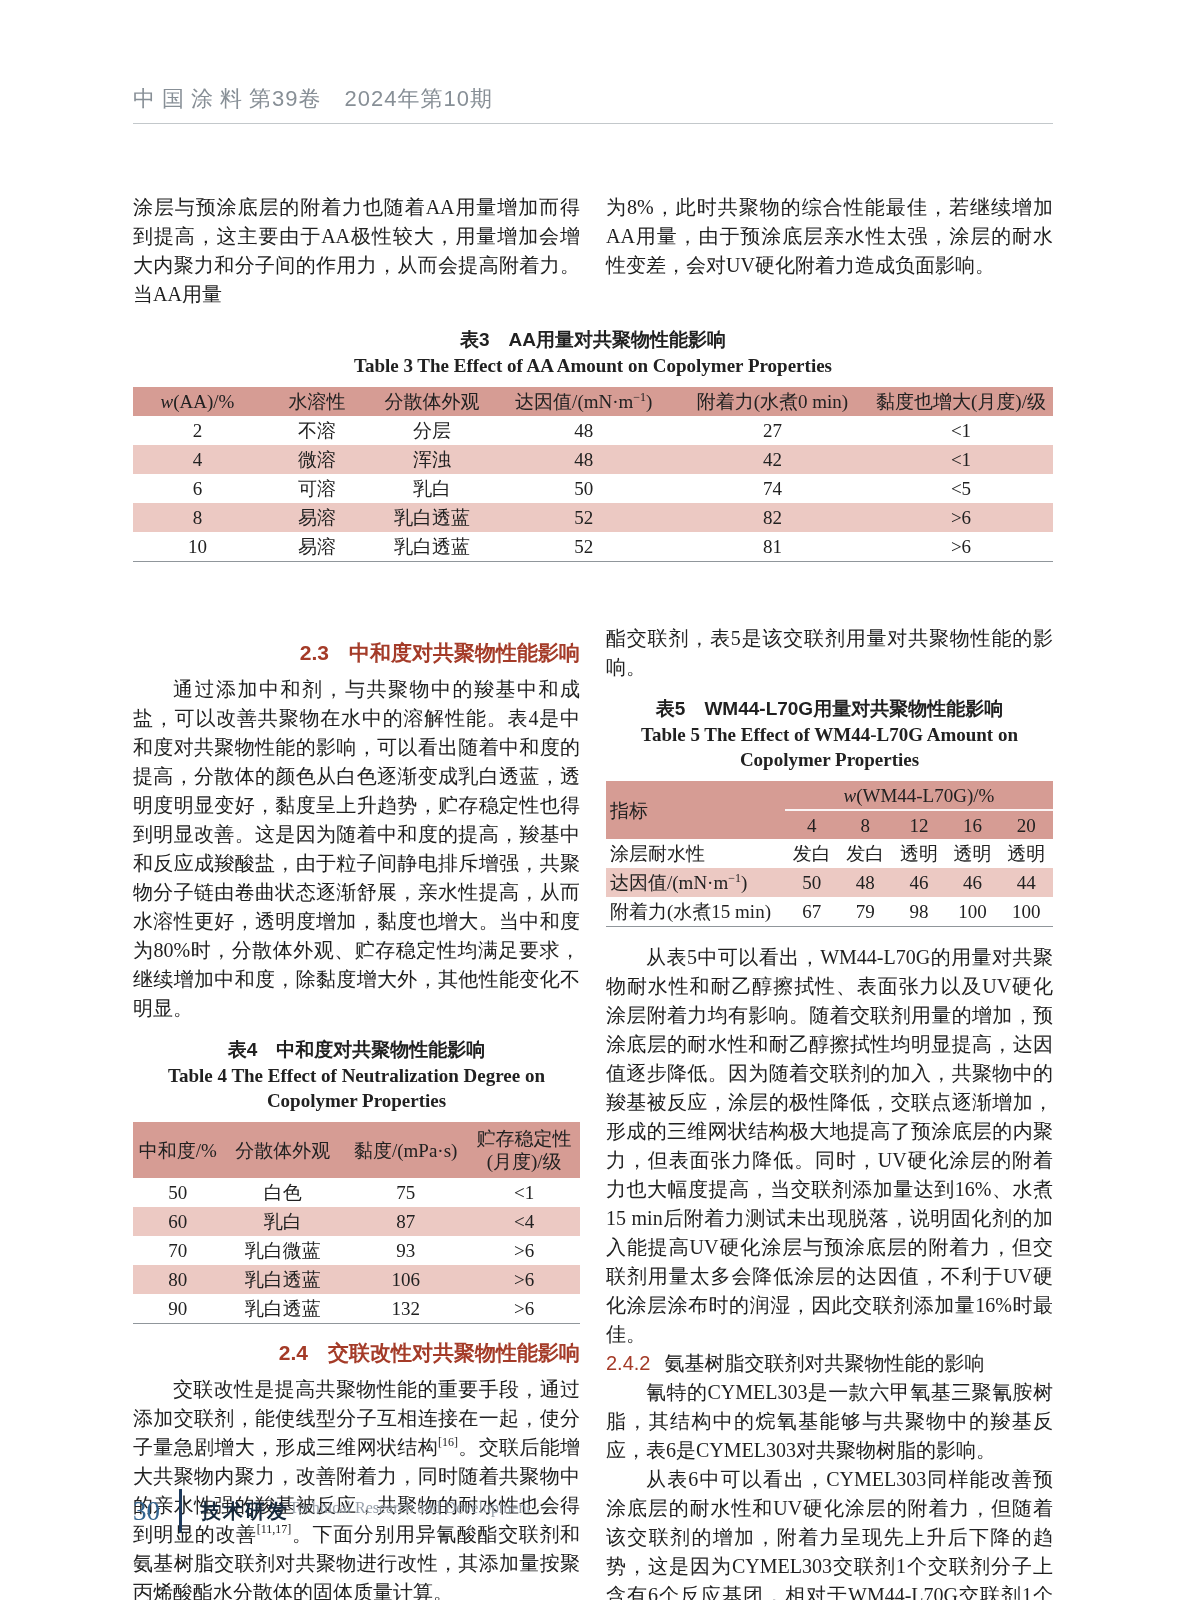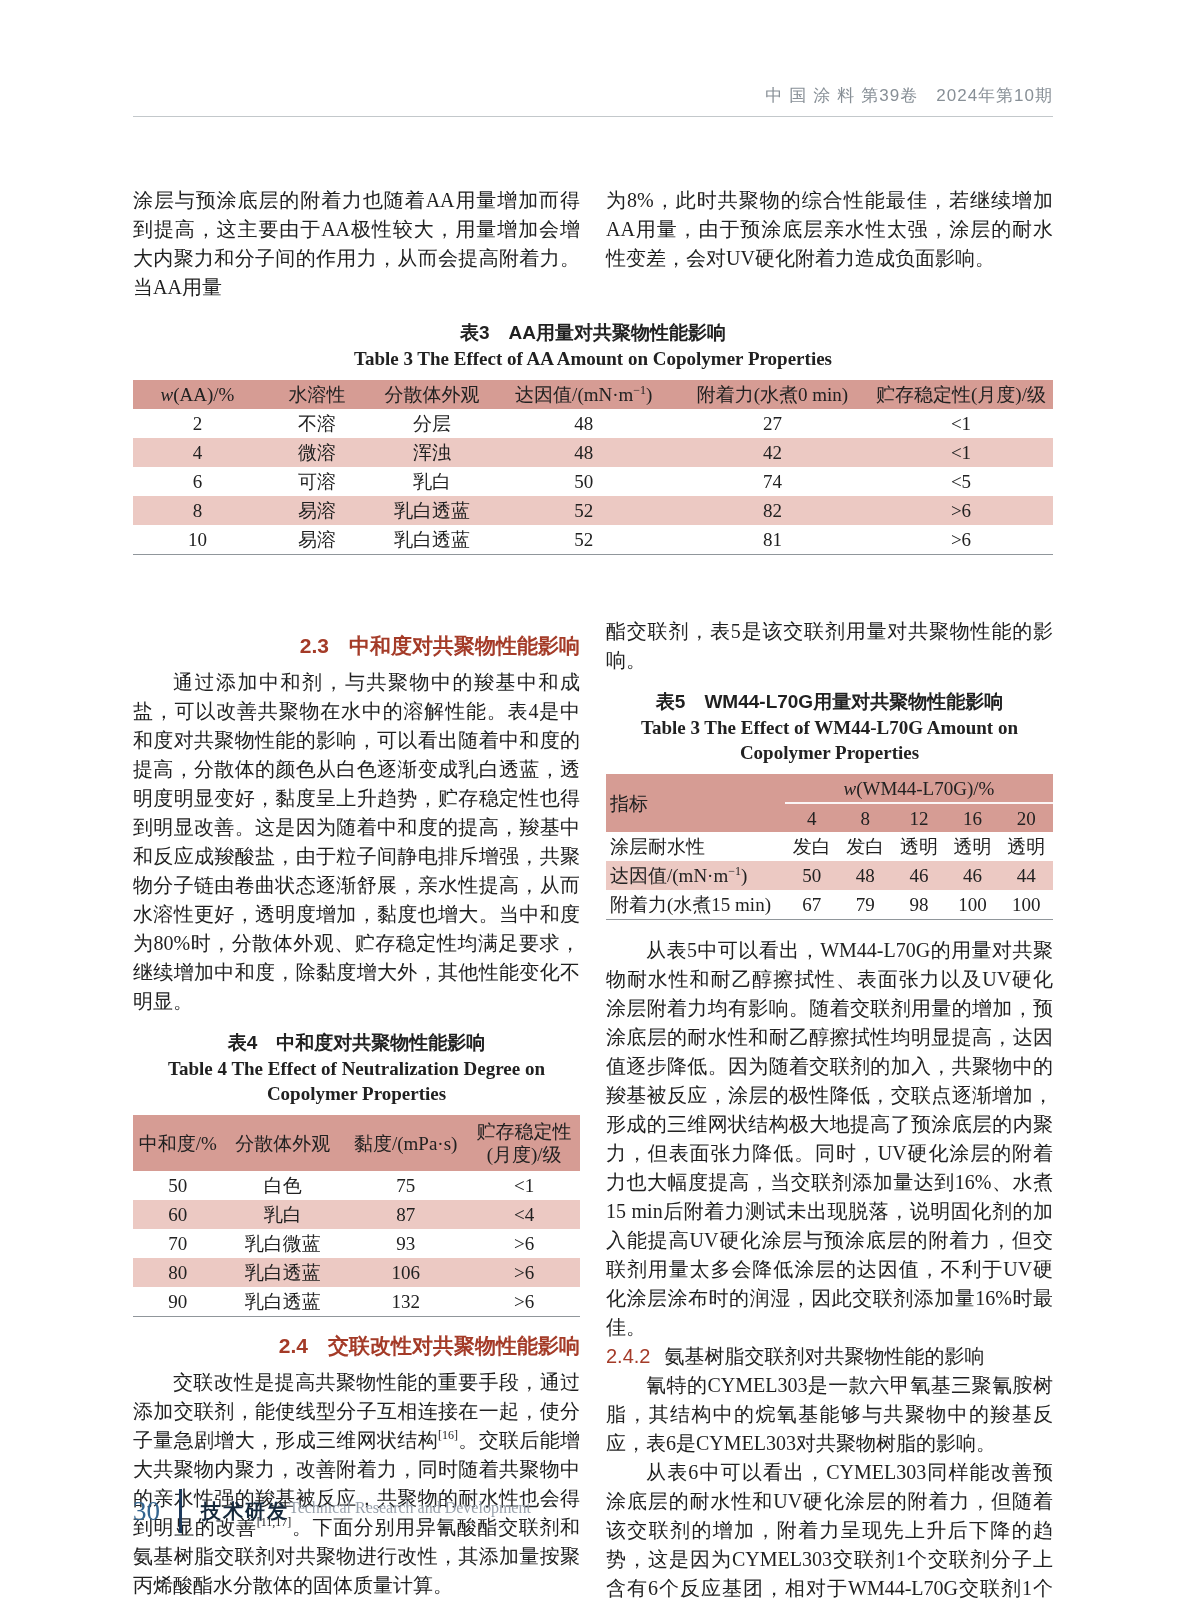--- a/index.html
+++ b/index.html
@@ -15,23 +15,23 @@
   }
   html,body{margin:0;padding:0;}
   body{
     width:1187px;height:1600px;position:relative;background:#ffffff;
     font-family:"Liberation Serif","DejaVu Serif",serif;color:var(--ink);
     overflow:hidden;
   }
   .page{position:absolute;inset:0;padding:0 134px 0 133px;box-sizing:border-box;}
   
   .pg-header{
-    display:flex;justify-content:flex-end;align-items:flex-end;
+    display:flex;justify-content:flex-start;align-items:flex-end;
     padding-top:84px;padding-bottom:9px;border-bottom:1px solid var(--line-gray);
-    color:var(--hdr-gray);font-size:17px;
+    color:var(--hdr-gray);font-size:22px;
     font-family:"Liberation Sans","DejaVu Sans",sans-serif;
   }
   .ph-left{letter-spacing:7px;}
   .ph-right{letter-spacing:1px;}
   
   .two-col{display:flex;gap:26px;}
   .two-col>p,.col{width:447px;box-sizing:border-box;margin-top:48px;}
   .top-block{margin-top:21px;}
   .main-block{margin-top:14px;}
   .body-p{margin:0;font-size:20px;line-height:29px;text-align:justify;text-justify:inter-ideograph;}
@@ -105,21 +105,21 @@
           <col style="width:21%">
           <col style="width:20%">
       </colgroup>
       <thead>
         <tr>
           <th><span class="it">w</span><span>(AA)/%</span></th>
           <th>水溶性</th>
           <th>分散体外观</th>
           <th><span>达因值/(mN·m</span><span class="sup">−1</span><span>)</span></th>
           <th>附着力(水煮0 min)</th>
-          <th>贮存稳定性(月度)/级</th>
+          <th>黏度也增大(月度)/级</th>
         </tr>
       </thead>
       <tbody>
         <tr>
           <td>2</td>
             <td>不溶</td>
             <td>分层</td>
             <td>48</td>
             <td>27</td>
             <td>&lt;1</td>
@@ -234,21 +234,21 @@
         <span class="sub-no">2.4.1</span><span>异氰酸酯交联剂用量对共聚物性能的影响</span>
       </div>
       <p class="body-p ind">多耐德WM44-L70G是一款水分散封闭型异氰酸</p>
     </div>
 
     <div class="col">
       <p class="body-p">酯交联剂，表5是该交联剂用量对共聚物性能的影响。</p>
 
       <div class="tblock t5block">
         <div class="cap-cn">表5　WM44-L70G用量对共聚物性能影响</div>
-        <div class="cap-en">Table 3   The Effect of WM44-L70G Amount on</div>
+        <div class="cap-en">Table 5   The Effect of WM44-L70G Amount on</div>
         <div class="cap-en">Copolymer Properties</div>
         <table class="datatable t5table">
           <colgroup>
             <col style="width:40%">
               <col style="width:12%">
               <col style="width:12%">
               <col style="width:12%">
               <col style="width:12%">
               <col style="width:12%">
           </colgroup>

